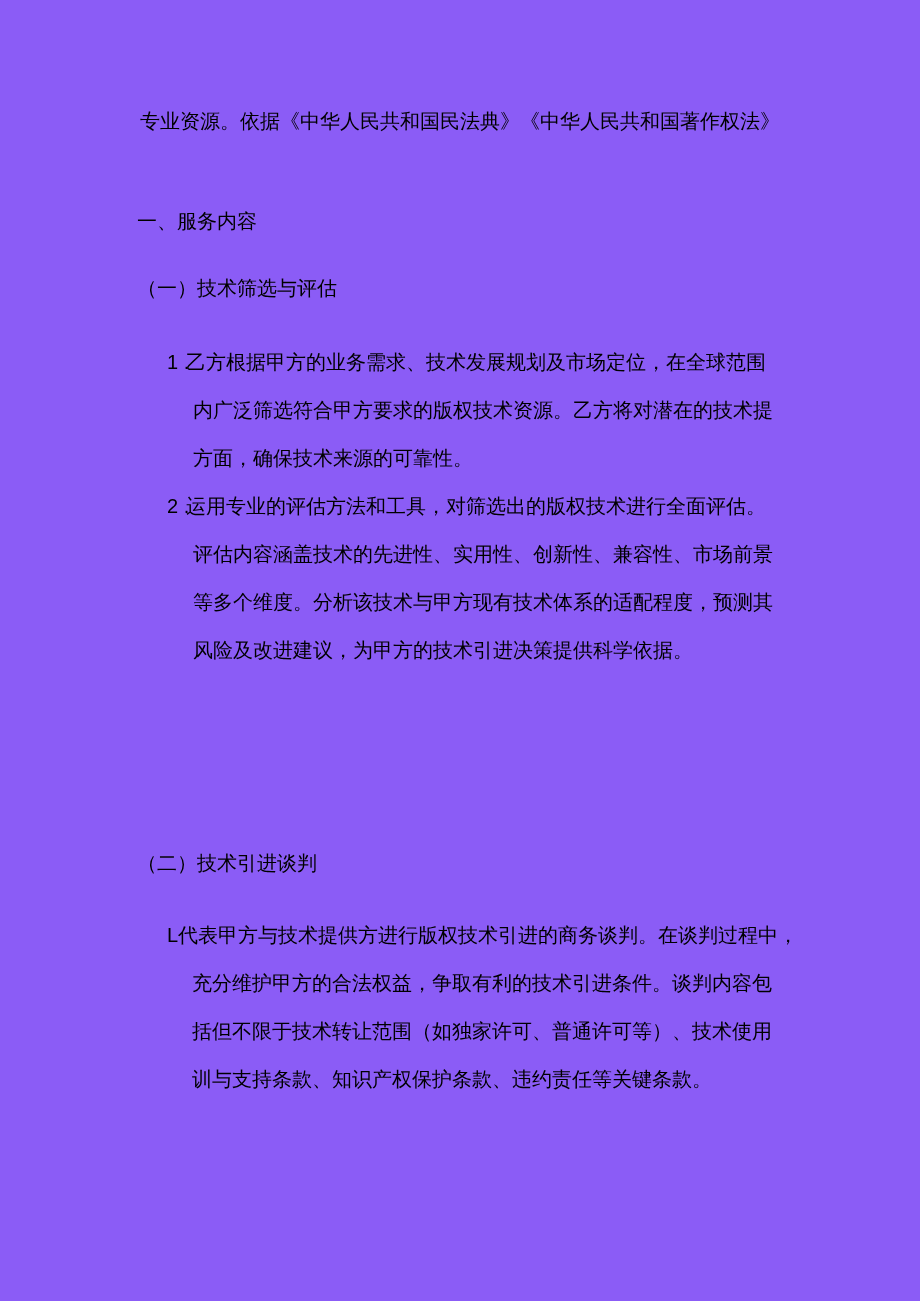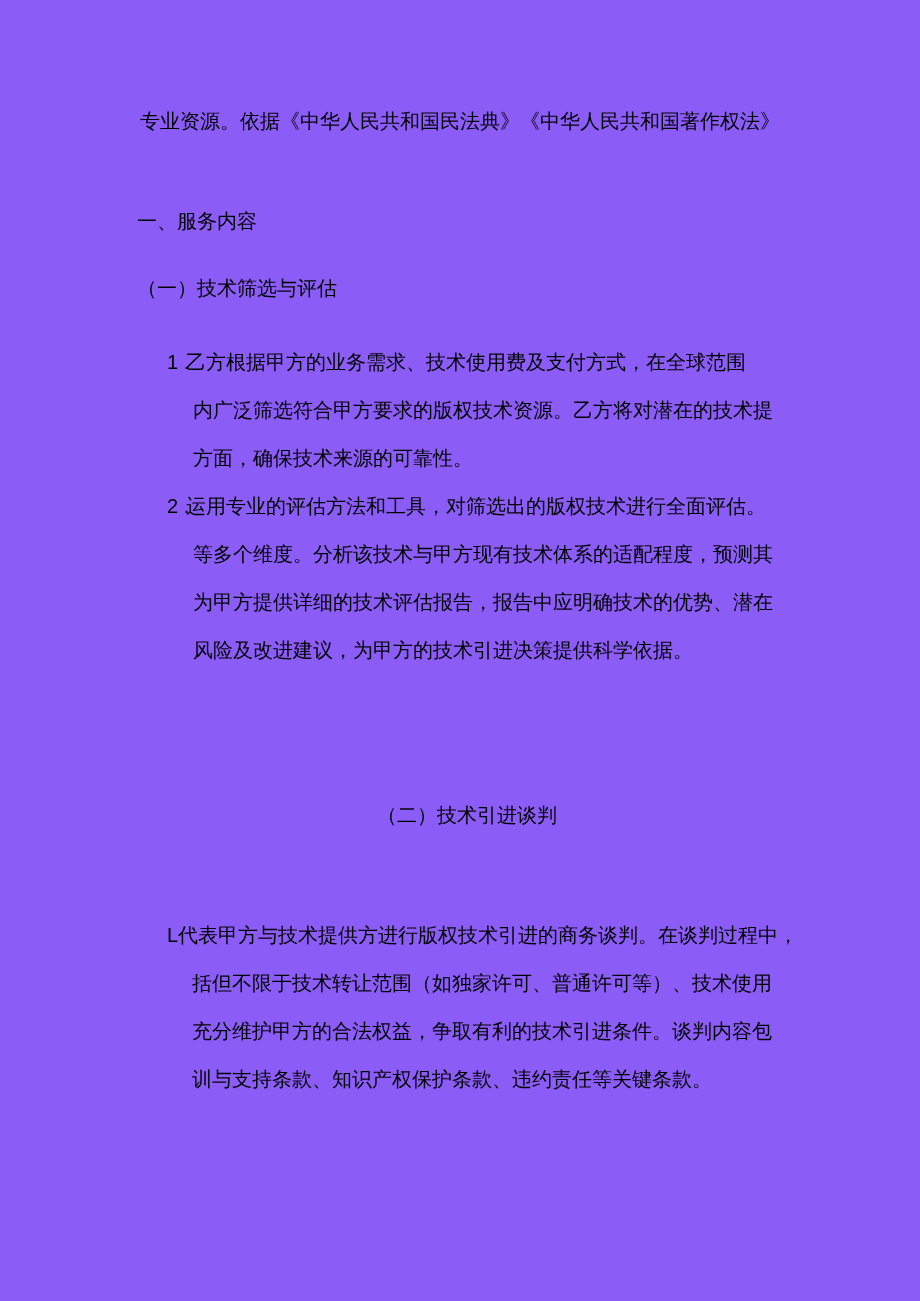--- a/index.html
+++ b/index.html
@@ -35,21 +35,21 @@
   .heading {
     position: absolute;
     left: 137px;
     width: 660px;
     line-height: 28px;
     height: 28px;
     white-space: nowrap;
   }
   .heading-1 { top: 207px; }
   .heading-2 { top: 274px; }
-  .heading-3 { top: 801px; text-align: center; }
+  .heading-3 { top: 849px; }
   .list-block {
     position: absolute;
     left: 140px;
     top: 338px;
     width: 660px;
   }
   .para-block {
     position: absolute;
     left: 140px;
     top: 911px;
@@ -87,39 +87,39 @@
   </div>
 
   <div class="heading heading-1">一、服务内容</div>
 
   <div class="heading heading-2">（一）技术筛选与评估</div>
 
   <div class="list-block">
 
     <div>
       <div class="line li-first">
-        <span class="marker">1 .</span><span>乙方根据甲方的业务需求、技术使用费及支付方式，在全球范围</span>
+        <span class="marker">1 .</span><span>乙方根据甲方的业务需求、技术发展规划及市场定位，在全球范围</span>
       </div>
       <div class="line li-cont">内广泛筛选符合甲方要求的版权技术资源。乙方将对潜在的技术提</div>
       <div class="line li-cont">方面，确保技术来源的可靠性。</div>
     </div>
 
     <div>
       <div class="line li-first">
         <span class="marker">2 .</span><span>运用专业的评估方法和工具，对筛选出的版权技术进行全面评估。</span>
       </div>
+      <div class="line li-cont">评估内容涵盖技术的先进性、实用性、创新性、兼容性、市场前景</div>
       <div class="line li-cont">等多个维度。分析该技术与甲方现有技术体系的适配程度，预测其</div>
-      <div class="line li-cont">为甲方提供详细的技术评估报告，报告中应明确技术的优势、潜在</div>
       <div class="line li-cont">风险及改进建议，为甲方的技术引进决策提供科学依据。</div>
     </div>
 
   </div>
 
   <div class="heading heading-3">（二）技术引进谈判</div>
 
   <div class="para-block">
     <div class="line p-first">L代表甲方与技术提供方进行版权技术引进的商务谈判。在谈判过程中，</div>
+    <div class="line p-cont">充分维护甲方的合法权益，争取有利的技术引进条件。谈判内容包</div>
     <div class="line p-cont">括但不限于技术转让范围（如独家许可、普通许可等）、技术使用</div>
-    <div class="line p-cont">充分维护甲方的合法权益，争取有利的技术引进条件。谈判内容包</div>
     <div class="line p-cont">训与支持条款、知识产权保护条款、违约责任等关键条款。</div>
   </div>
 
 </div>
 
 </body></html>

